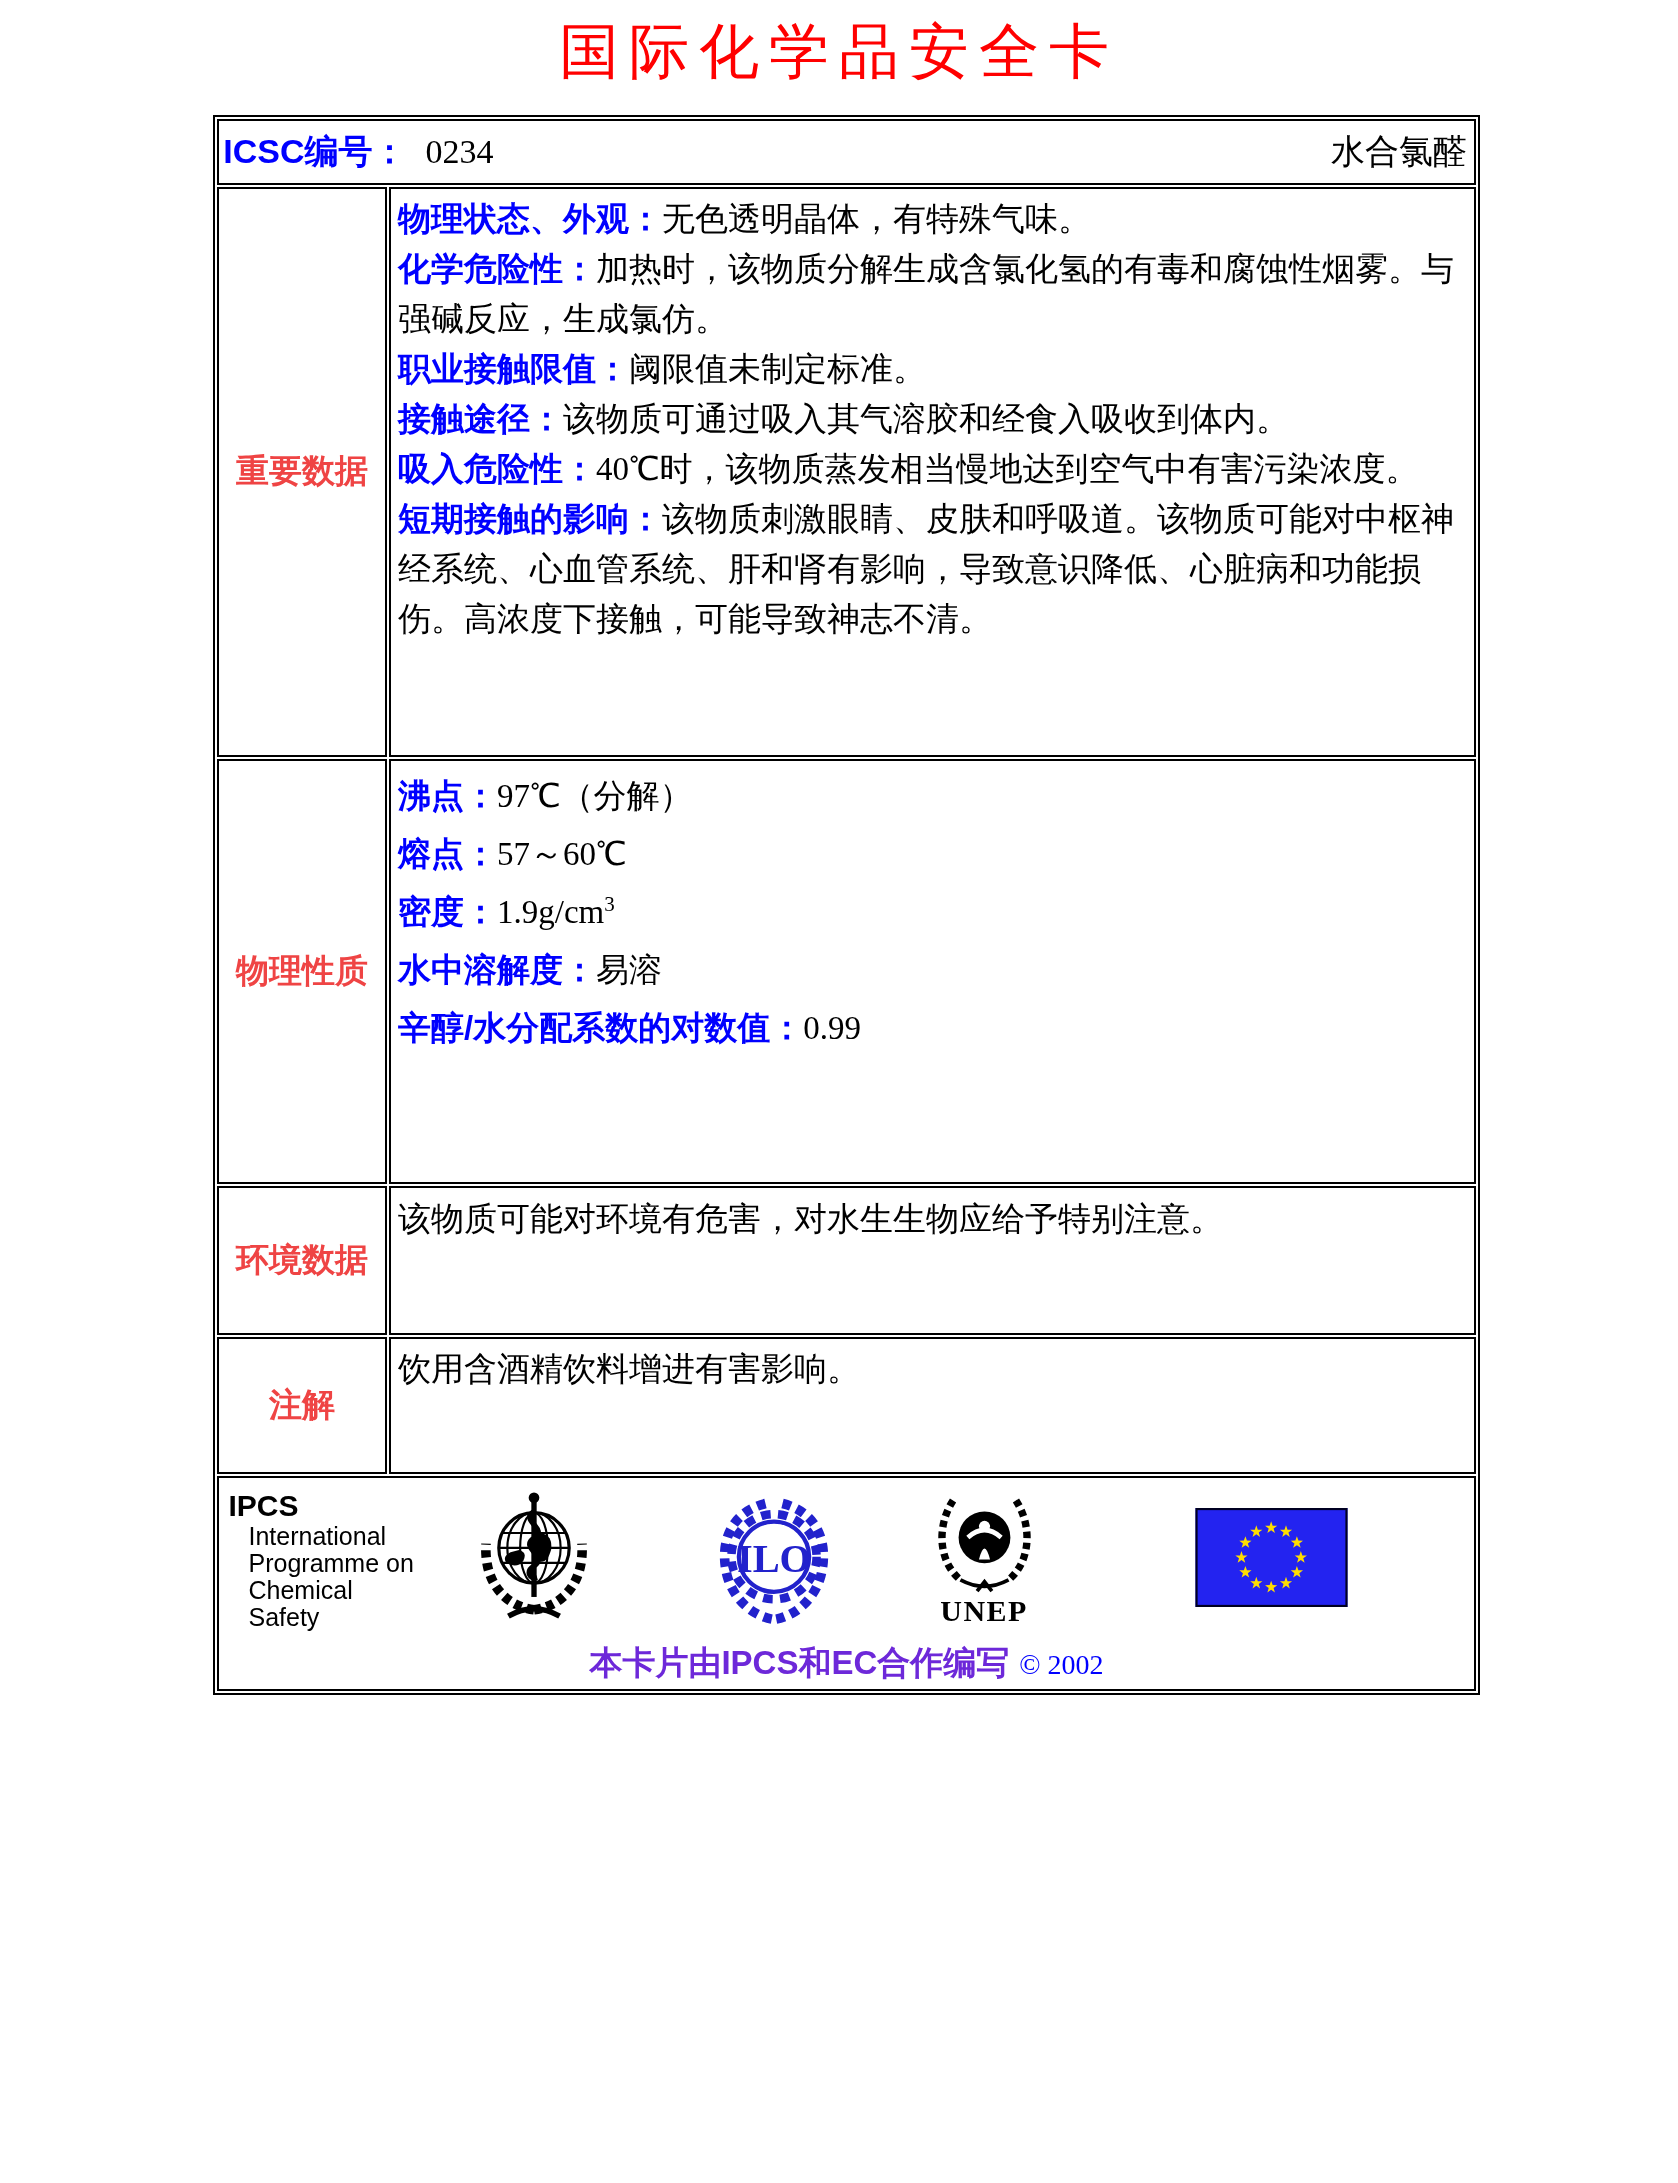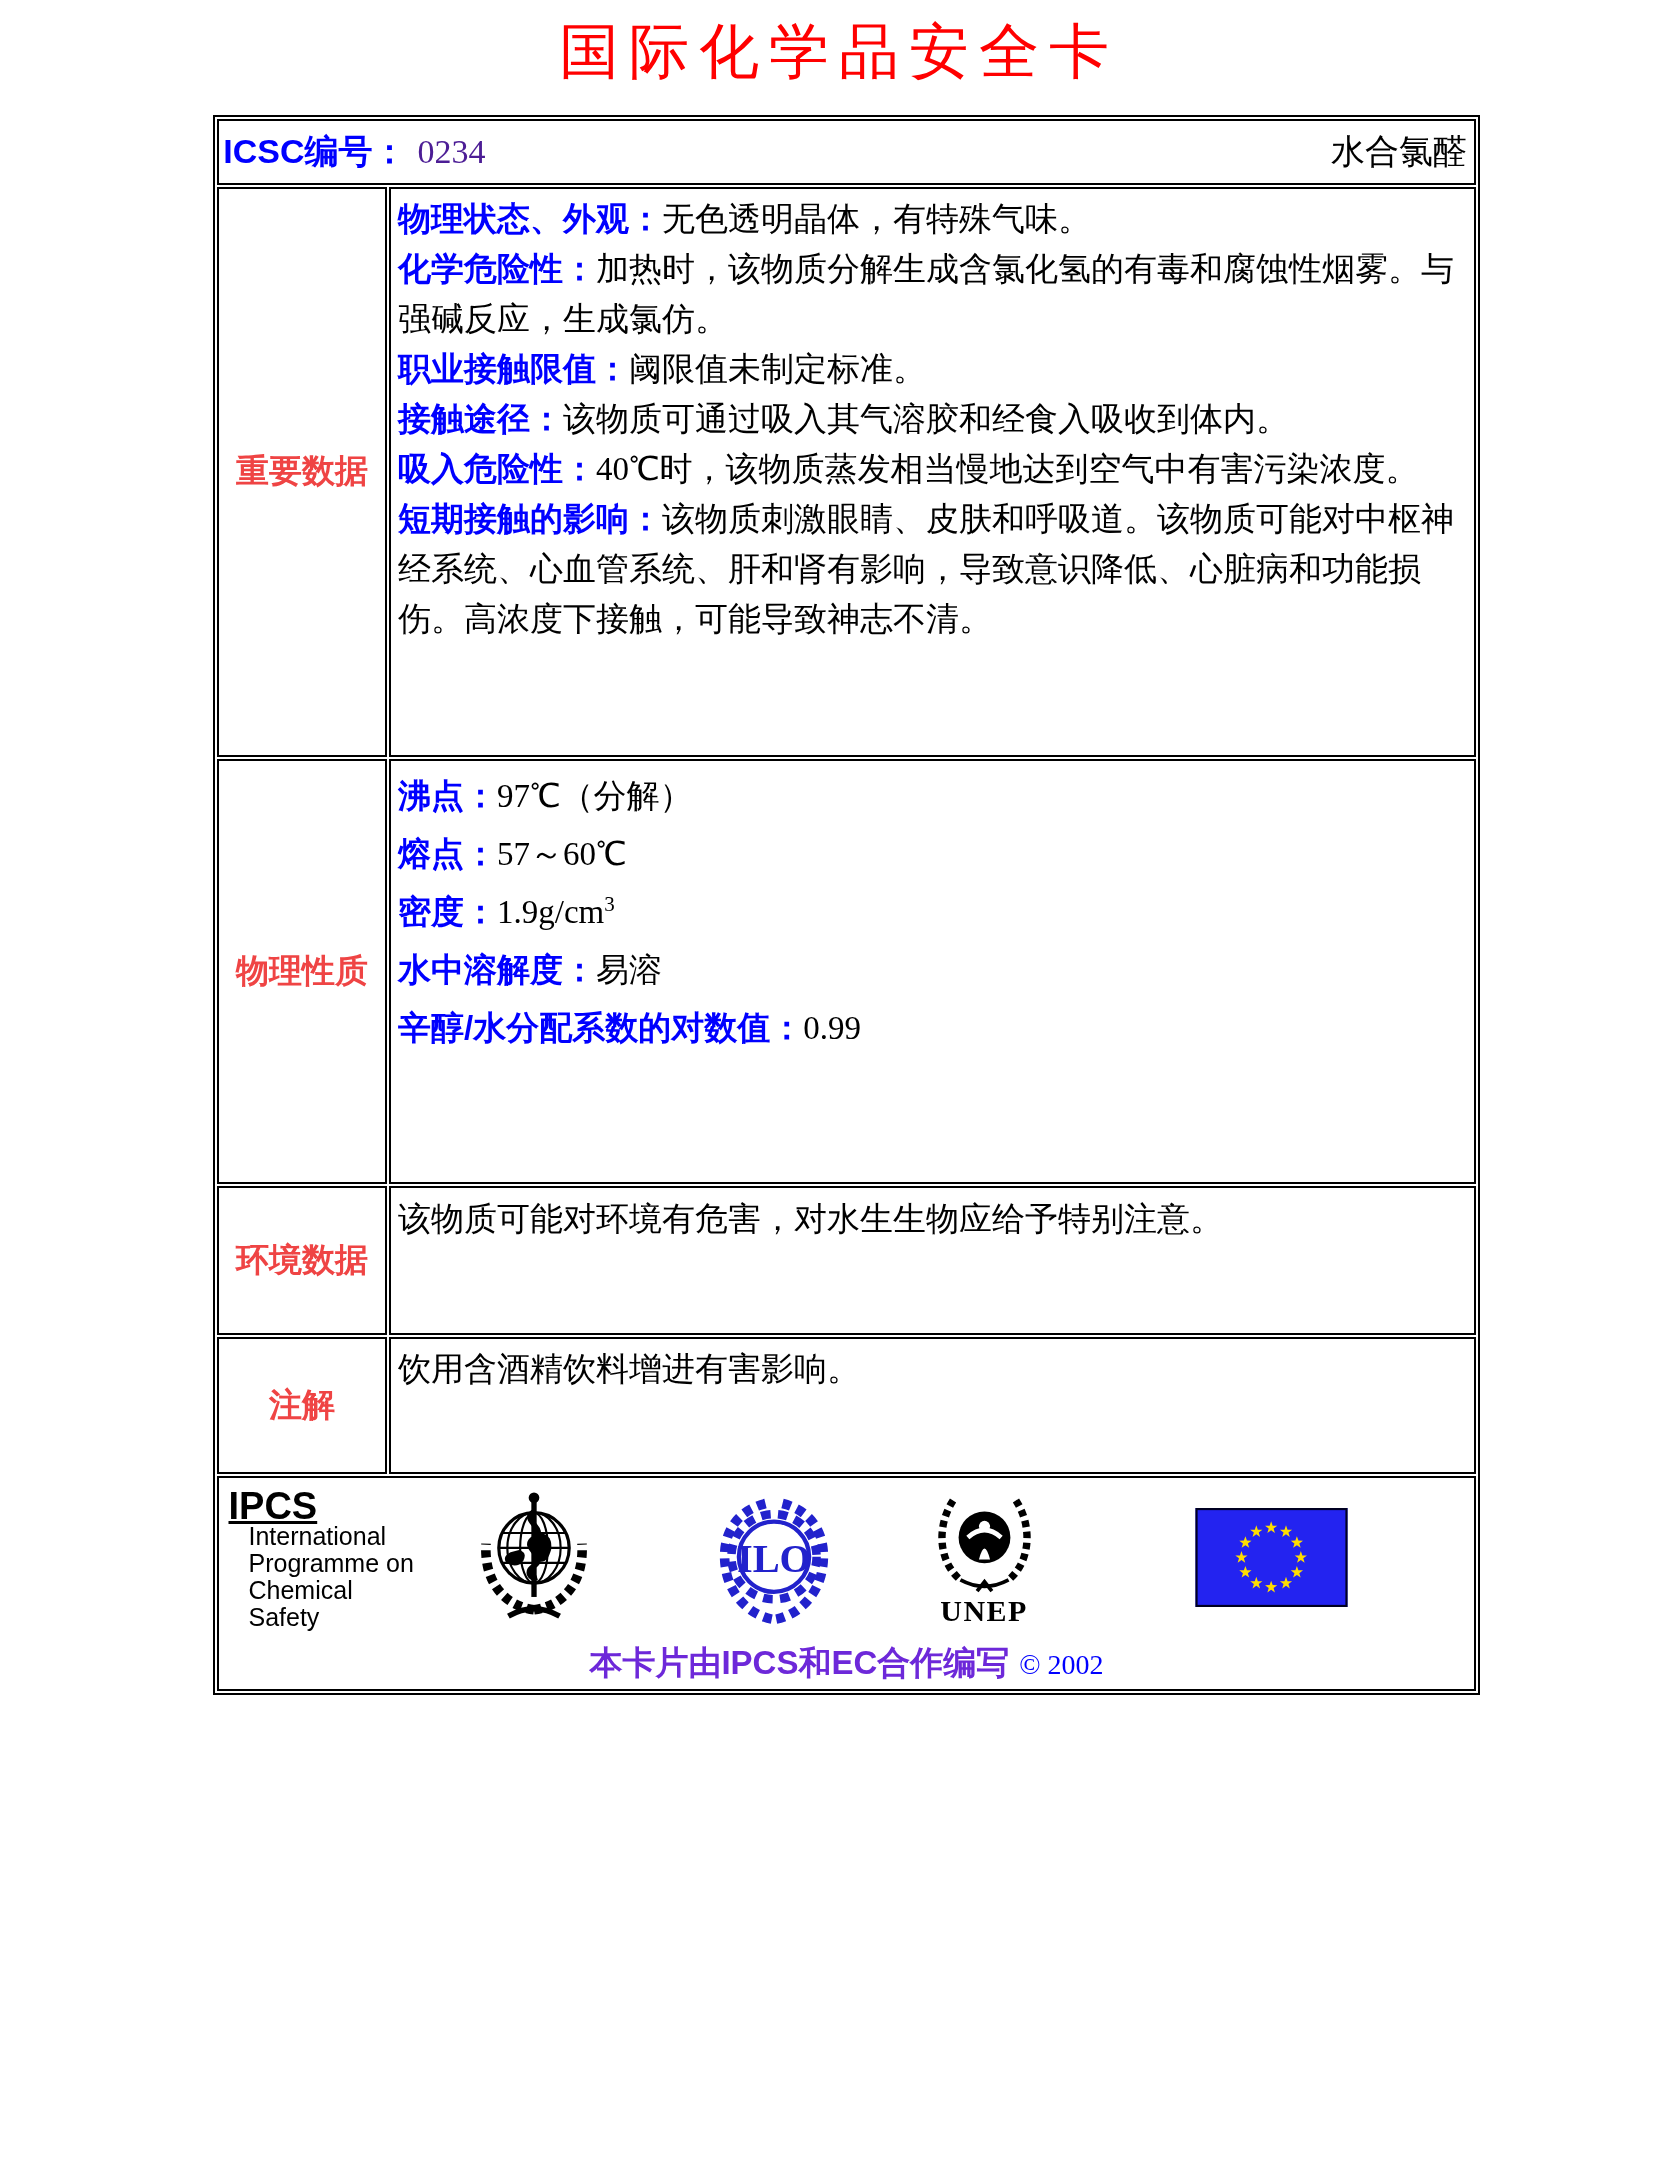--- a/index.html
+++ b/index.html
@@ -26,21 +26,21 @@
     width:1267px;
     table-layout:fixed;
   }
   td{border:2.1px solid #000;vertical-align:top;background:#fff;}
   col.c-label{width:170px;}
 
   
   td.hdr{height:62px;vertical-align:middle;padding:0 7px 0 4.3px;}
   .hdr-flex{display:flex;justify-content:space-between;align-items:center;font-size:34px;}
   .hdr-left .blue-lbl{font-size:34px;}
-  .hdr-num{color:#4c1d95;font-family:"Liberation Serif",serif;margin-left:11px;}
+  .hdr-num{color:#000000;font-family:"Liberation Serif",serif;margin-left:19px;}
   .hdr-name{color:#000;font-family:"Liberation Serif",serif;}
 
   .blue-lbl{
     color:#0000ff;
     font-weight:bold;
     font-family:"Liberation Sans",sans-serif;
   }
   .black-txt{color:#000;font-family:"Liberation Serif",serif;}
 
   td.row-label{
@@ -63,21 +63,21 @@
   td.h-legal{height:64px;vertical-align:middle;}
 
   .entry{margin:0;}
   .phys td.row-content{line-height:57px;}
   .phys-line{line-height:57px;}
   sup.cube{font-size:21px;vertical-align:super;line-height:0;}
 
   
   .footer-flex{display:flex;align-items:flex-start;padding:10px 7px 0 8.5px;}
   .ipcs-block{width:190px;color:#000;font-family:"Liberation Sans",sans-serif;}
-  .ipcs-title{font-size:38px;font-weight:bold;line-height:34px;text-decoration:underline;}
+  .ipcs-title{font-size:30px;font-weight:bold;line-height:34px;}
   .ipcs-line{font-size:25px;line-height:27px;margin-left:20px;}
   .logo-who{margin-left:51px;margin-top:1.4px;}
   .logo-ilo{margin-left:112px;margin-top:5.7px;}
   .unep-block{margin-left:91px;text-align:center;}
   .unep-word{font-family:"Liberation Serif",serif;font-weight:bold;font-size:30px;color:#000;letter-spacing:1.4px;margin-top:-4.3px;}
   .logo-eu{margin-left:155px;margin-top:18.5px;}
   .footer-caption{text-align:center;margin-top:10px;font-size:33px;}
   .caption-main{color:#6d28d9;font-weight:bold;font-family:"Liberation Sans",sans-serif;}
   .caption-copy{color:#0000ff;font-family:"Liberation Serif",serif;font-size:28px;margin-left:10px;}
 

